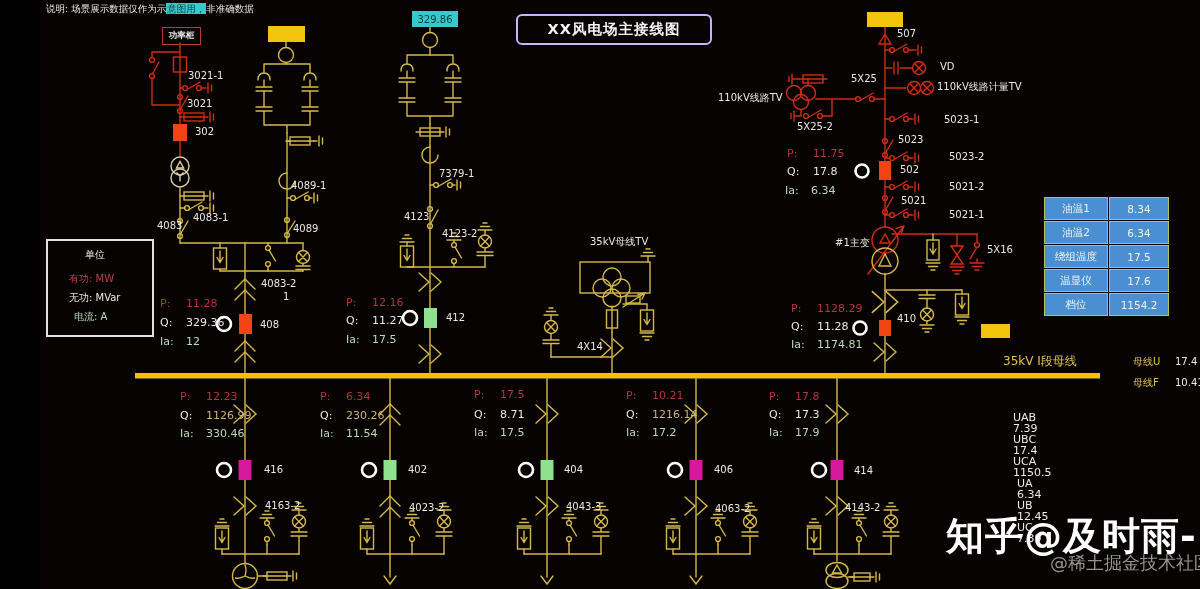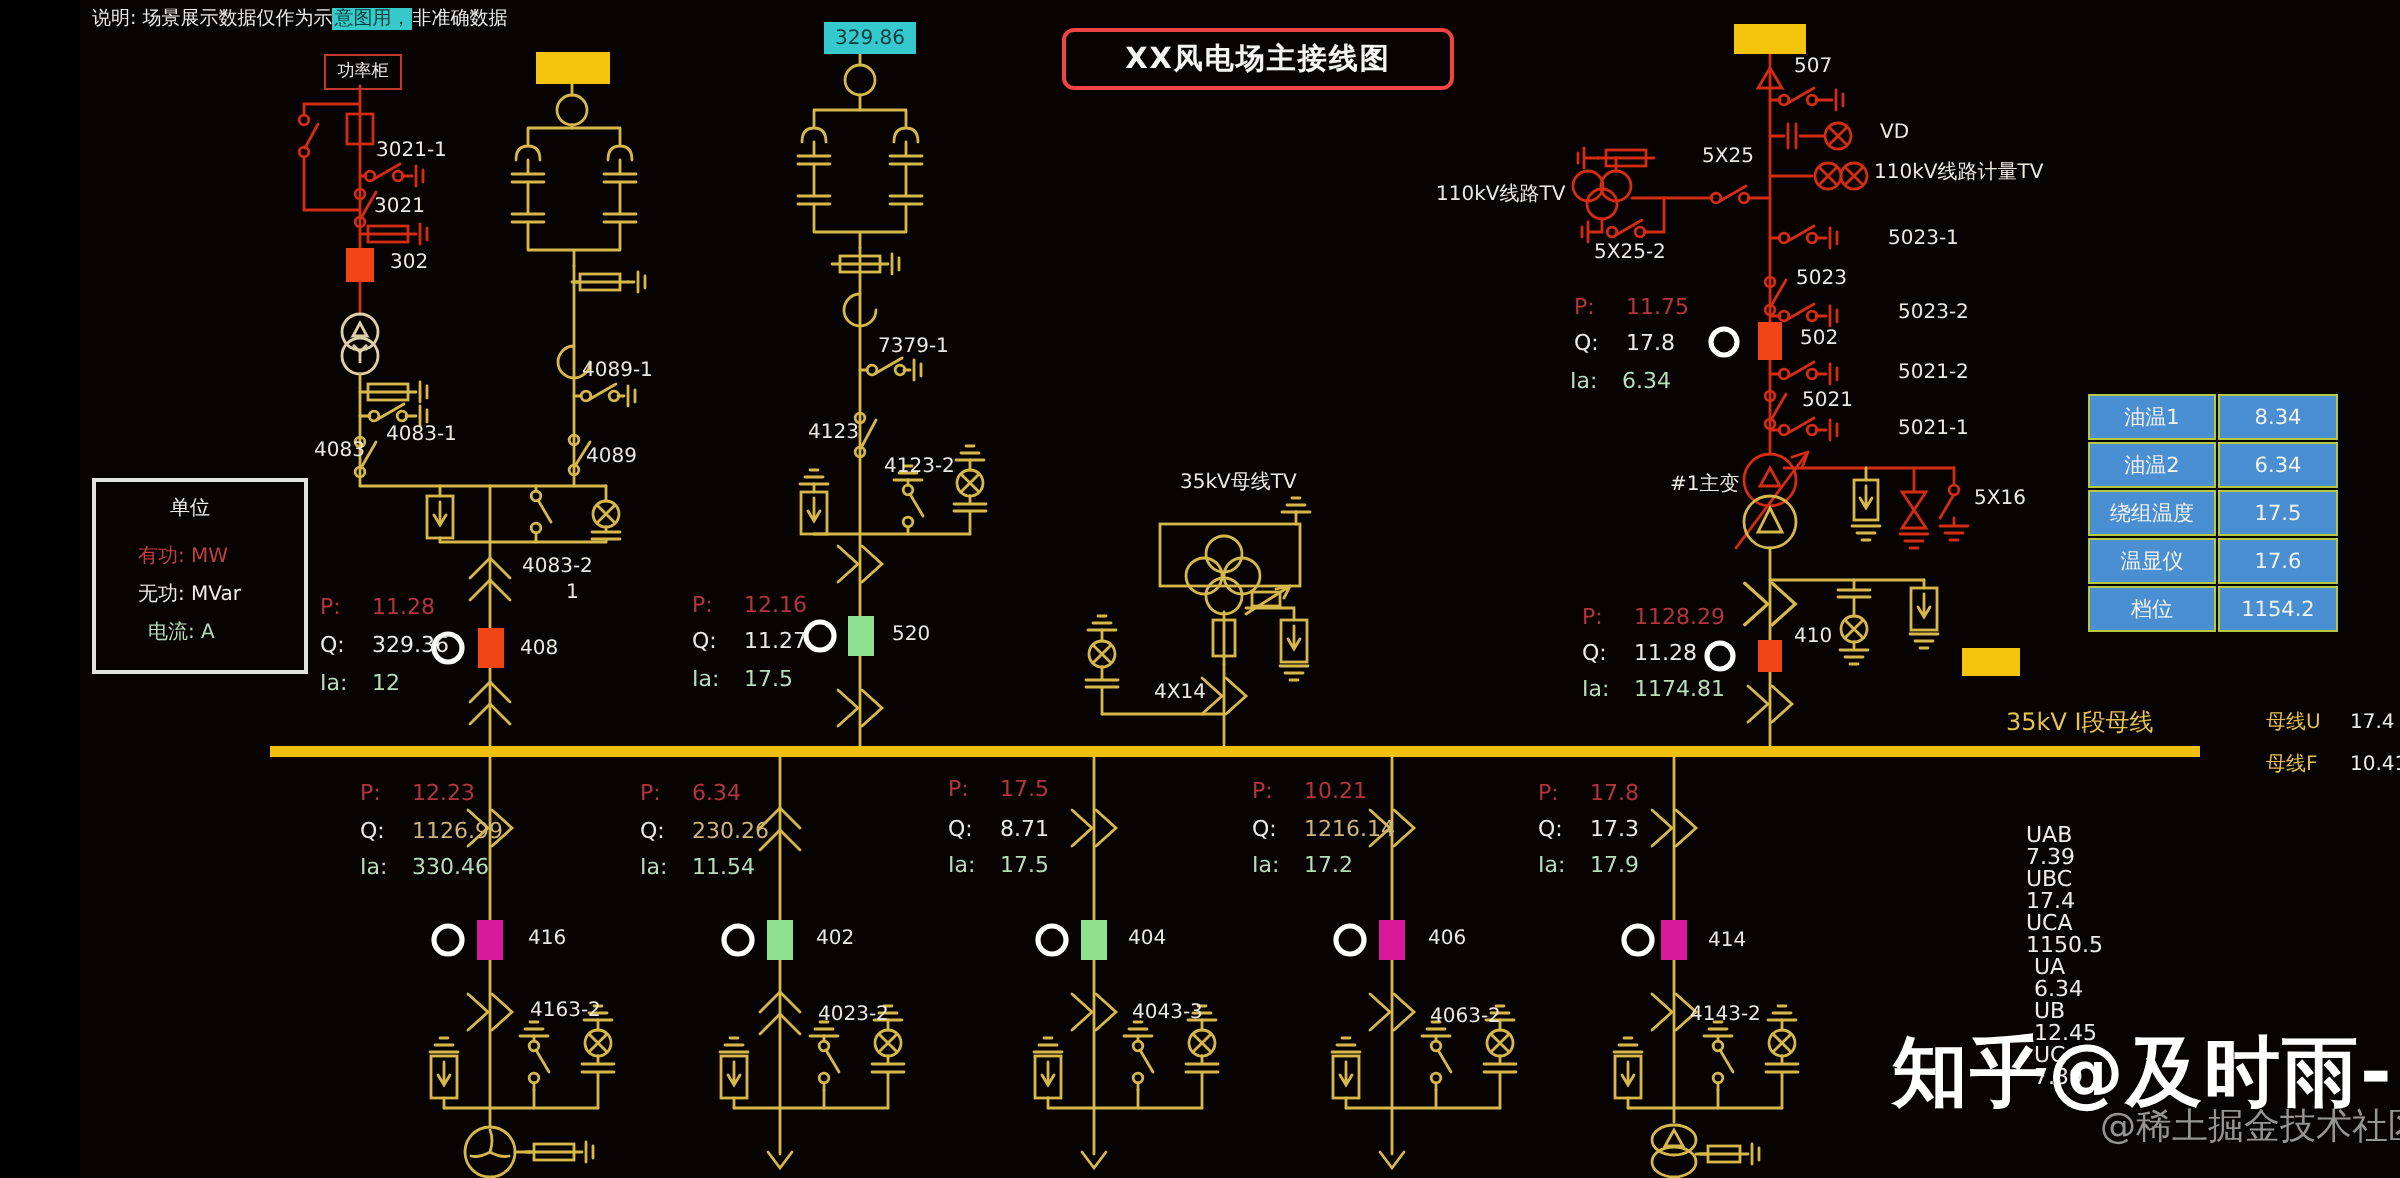--- a/index.html
+++ b/index.html
@@ -5,25 +5,25 @@
   html,body{margin:0;padding:0;background:#000;}
   .stage{position:relative;width:1200px;height:589px;background:#060302;overflow:hidden;
          font-family:"DejaVu Sans","Liberation Sans",sans-serif;margin-left:40px;}
   svg{position:absolute;left:0;top:0;}
   .lbl{position:absolute;color:#ece9e2;font-size:10px;line-height:1;white-space:nowrap;}
   .mrow{position:absolute;display:flex;font-size:11px;line-height:1;white-space:nowrap;}
   .ml{width:26px;display:inline-block;}
   .c-red{color:#b5353c}.c-white{color:#e9e9e9}.c-green{color:#b9dcb9}.c-yel{color:#cdb478}
   .note{position:absolute;left:6px;top:3px;font-size:9.5px;color:#ececec;white-space:nowrap;}
   .note .hl{background:#38caca;color:#083d3d;padding:0 1px;}
-  .title{position:absolute;left:491px;top:14px;width:192px;height:27px;border:2px solid #ef4444;
+  .title{position:absolute;left:476px;top:14px;width:192px;height:27px;border:2px solid #c4b5fd;
          border-radius:6px;display:flex;align-items:center;justify-content:center;
          font-size:14.5px;font-weight:bold;color:#f4f4f4;letter-spacing:1px;}
   .pcab{position:absolute;left:122px;top:27px;width:37px;height:16px;border:1.5px solid #c0392b;
-        display:flex;align-items:center;justify-content:center;font-size:8.5px;color:#eee;}
+        display:flex;align-items:center;justify-content:center;font-size:8.5px;color:#eee;font-weight:bold;}
   .readout{position:absolute;left:372px;top:11px;width:46px;height:16px;background:#35c8cc;
            color:#073b3e;font-size:10px;display:flex;align-items:center;justify-content:center;}
   .legend{position:absolute;left:6px;top:239px;width:104px;height:94px;border:2px solid #e2e2e2;}
   .legend span{position:absolute;font-size:10px;line-height:1;white-space:nowrap;}
   .ttable{position:absolute;left:1004px;top:197px;display:grid;grid-template-columns:64px 60px;
           grid-auto-rows:23px;gap:1px;}
   .tcell{background:#4a8fd2;border:1px solid #b3c83e;color:#f2f2f2;font-size:10.5px;
          display:flex;align-items:center;justify-content:center;}
   .vrow{position:absolute;display:flex;font-size:11px;color:#ececec;line-height:1;flex-direction:column;}
   .vl{width:34px;display:inline-block;}
@@ -391,21 +391,21 @@
       <span class="c-white">329.36</span>
     </div>
 <div class="mrow" style="left:120px;top:336px">
       <span class="ml c-green">Ia:</span>
       <span class="c-green">12</span>
     </div>
 
 <span class="lbl" style="left:399px;top:169px">7379-1</span>
 <span class="lbl" style="left:364px;top:212px">4123</span>
 <span class="lbl" style="left:402px;top:229px">4123-2</span>
-<span class="lbl" style="left:406px;top:313px">520</span>
+<span class="lbl" style="left:406px;top:313px">412</span>
 <div class="mrow" style="left:306px;top:297px">
       <span class="ml c-red">P:</span>
       <span class="c-red">12.16</span>
     </div>
 <div class="mrow" style="left:306px;top:315px">
       <span class="ml c-white">Q:</span>
       <span class="c-white">11.27</span>
     </div>
 <div class="mrow" style="left:306px;top:334px">
       <span class="ml c-green">Ia:</span>

